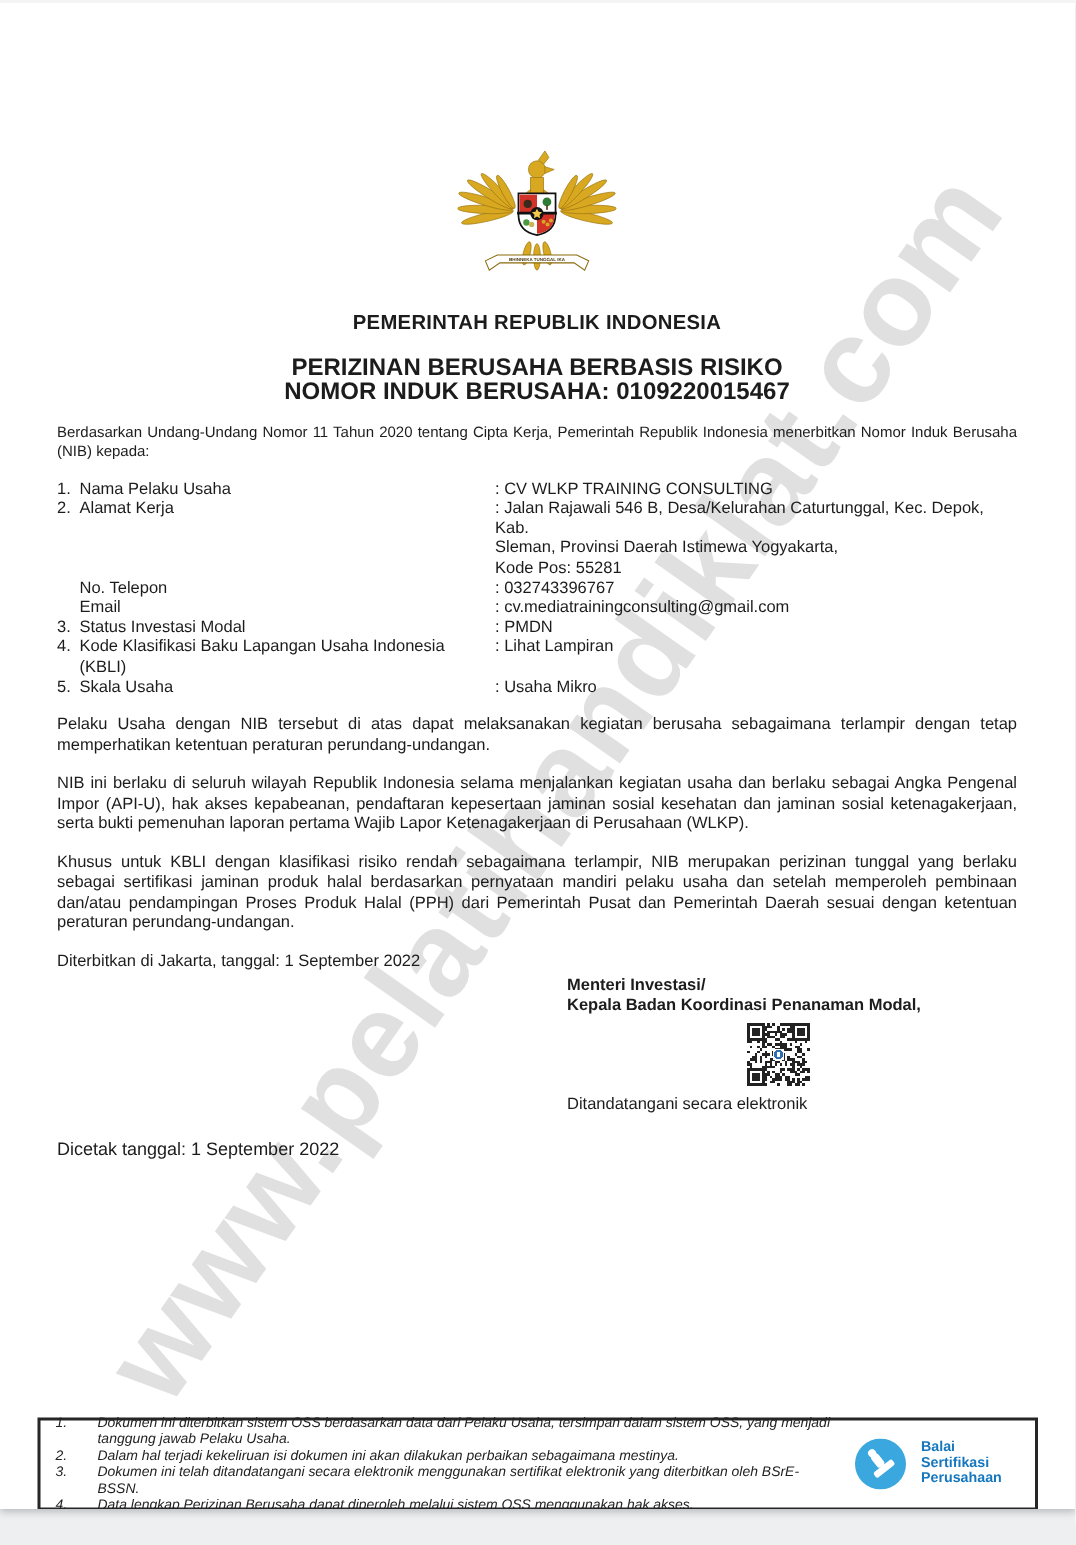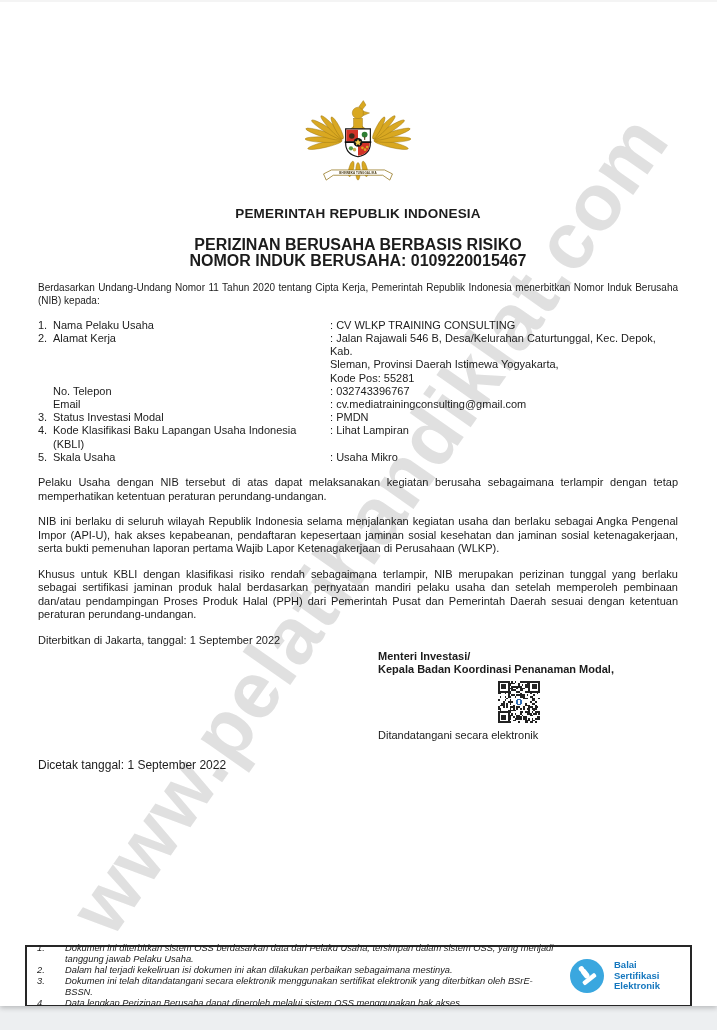--- a/index.html
+++ b/index.html
@@ -444,18 +444,18 @@
         <circle cx="12" cy="12" r="12" fill="#3AA7DF"></circle>
         <g fill="#ffffff" transform="rotate(-38 12 12)">
           <rect x="6.5" y="13.2" width="11" height="3.2" rx="1.1"></rect>
           <rect x="10" y="6.4" width="4" height="7" rx="1.6"></rect>
           <circle cx="12" cy="5.6" r="1.9"></circle>
         </g>
       </svg>
       <div class="bsre-text">
         <div>Balai</div>
         <div>Sertifikasi</div>
-        <div>Elektronik</div>
+        <div>Perusahaan</div>
       </div>
     </div>
   </div>
 
 </div>
 
 </body></html>

